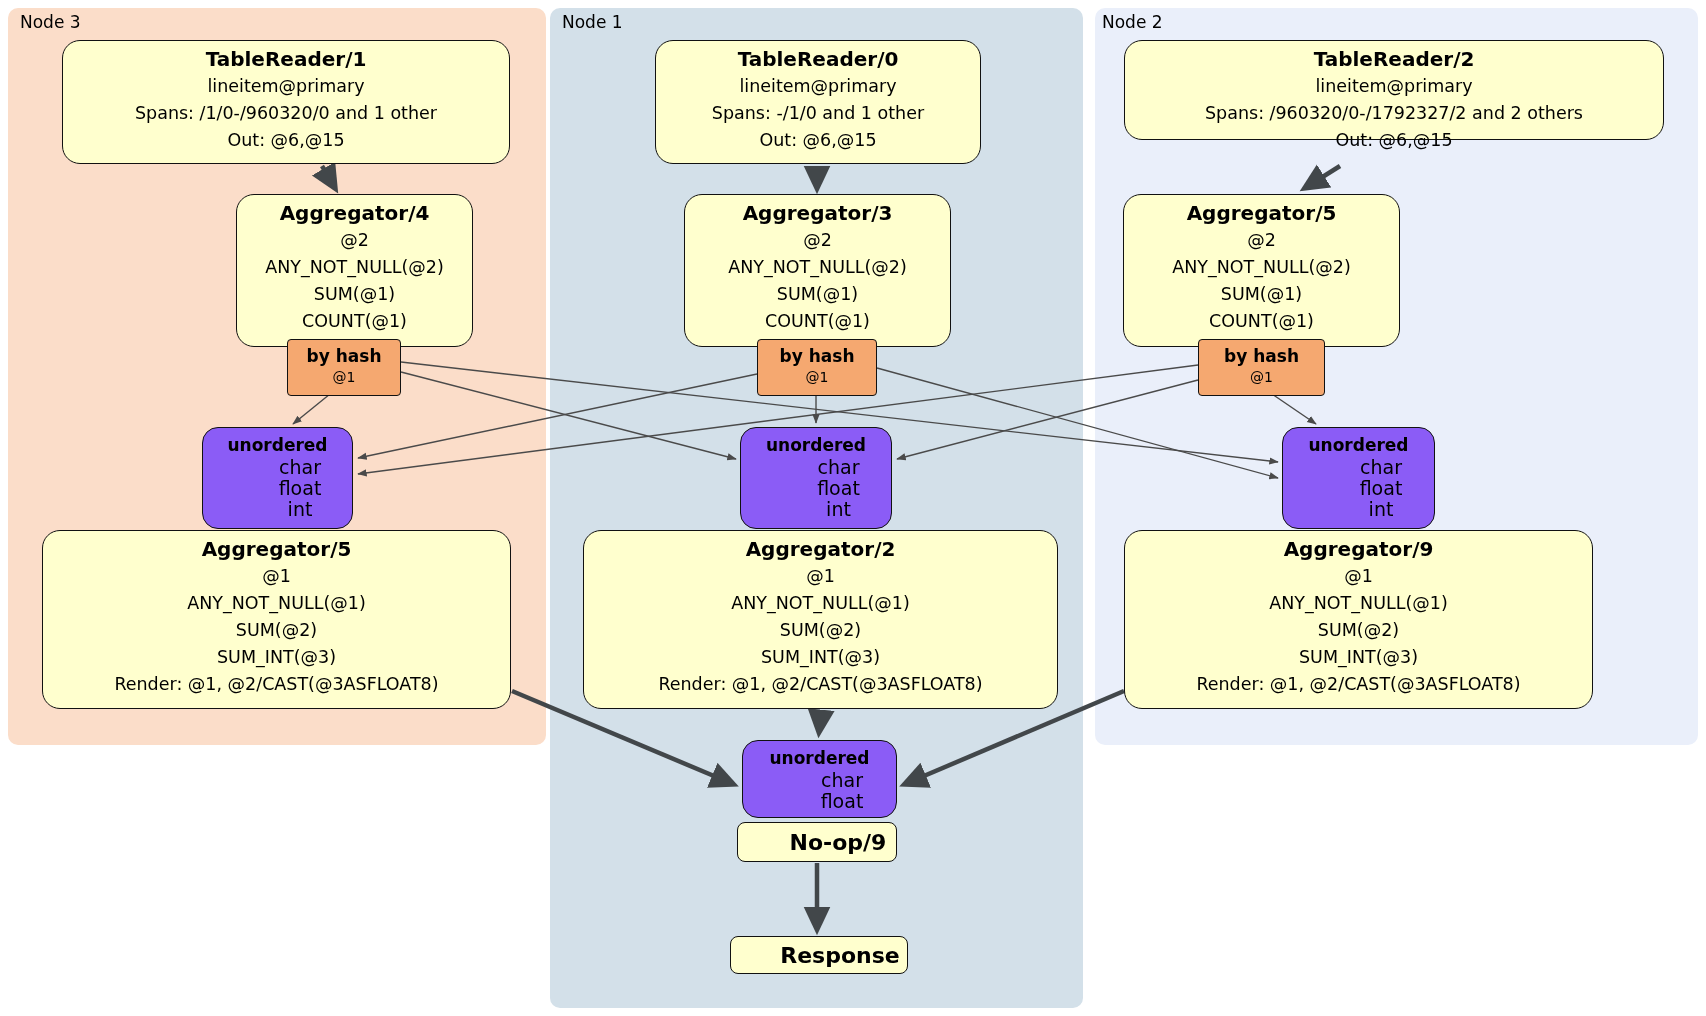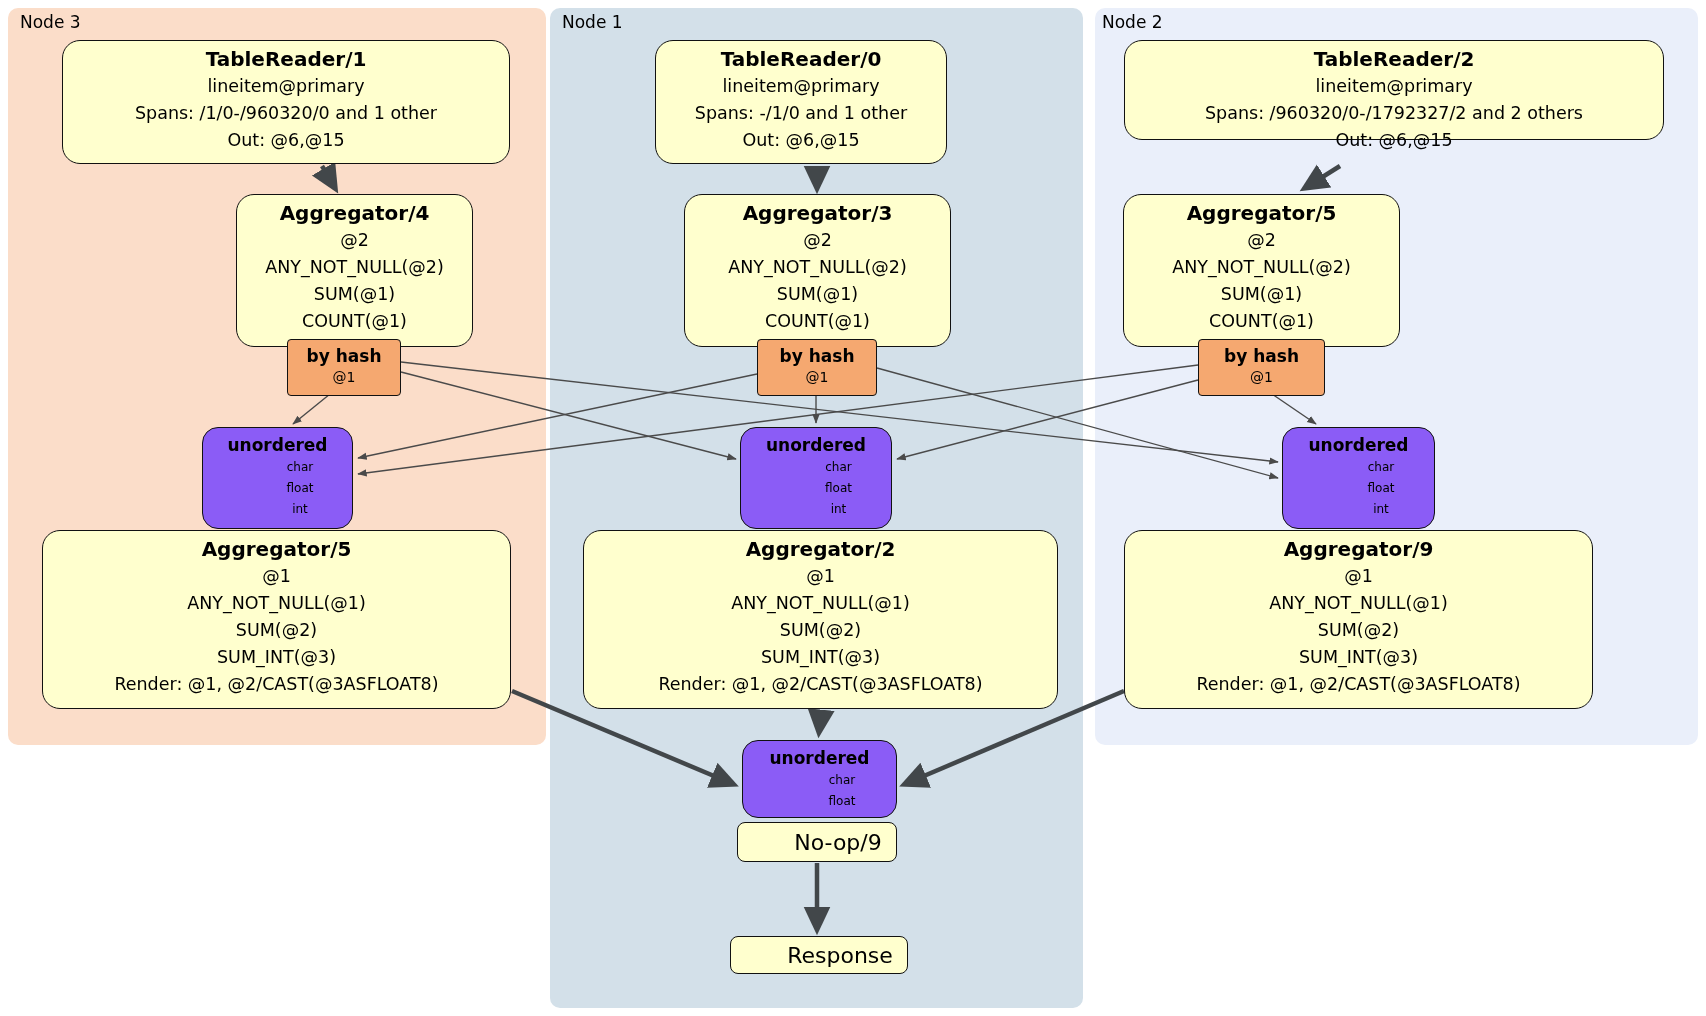--- a/index.html
+++ b/index.html
@@ -32,27 +32,27 @@
   }
   .rt .t { font-size:17px; font-weight:bold; line-height:23px; }
   .rt .l { font-size:14px; line-height:18px; }
 
   .sync {
     position:absolute; background:#8b5cf6; border:1.8px solid #111;
     border-radius:16px; text-align:center; box-sizing:border-box;
     padding-top:6px; z-index:3;
   }
   .sync .t { font-size:17px; font-weight:bold; line-height:23px; }
-  .sync .l { font-size:12px; line-height:21px;padding-left:45px; }
+  .sync .l { font-size:19px; line-height:21px;padding-left:45px; }
 
   .mini {
     position:absolute; background:#ffffce; border:1.8px solid #111;
     border-radius:8px; box-sizing:border-box; z-index:3;
     display:flex; align-items:center; justify-content:center;
-    font-size:22px; font-weight:normal;padding-left:42px;
+    font-size:22px; font-weight:bold;padding-left:42px;
   }
 </style>
 </head>
 <body>
 
 <div id="stage">
 
   <div class="region" id="region-node3"></div>
   <div class="region" id="region-node1"></div>
   <div class="region" id="region-node2"></div>
@@ -121,21 +121,21 @@
 
   <div class="proc" style="left:42px;top:530px;width:469px;height:179px">
     <div class="t">Aggregator/5</div>
     <div class="l">@1</div>
     <div class="l">ANY_NOT_NULL(@1)</div>
     <div class="l">SUM(@2)</div>
     <div class="l">SUM_INT(@3)</div>
     <div class="l">Render: @1, @2/CAST(@3ASFLOAT8)</div>
   </div>
 
-  <div class="proc" style="left:655px;top:40px;width:292px;height:124px">
+  <div class="proc" style="left:655px;top:40px;width:326px;height:124px">
     <div class="t">TableReader/0</div>
     <div class="l">lineitem@primary</div>
     <div class="l">Spans: -/1/0 and 1 other</div>
     <div class="l">Out: @6,@15</div>
   </div>
 
   <div class="proc" style="left:684px;top:194px;width:267px;height:153px">
     <div class="t">Aggregator/3</div>
     <div class="l">@2</div>
     <div class="l">ANY_NOT_NULL(@2)</div>

